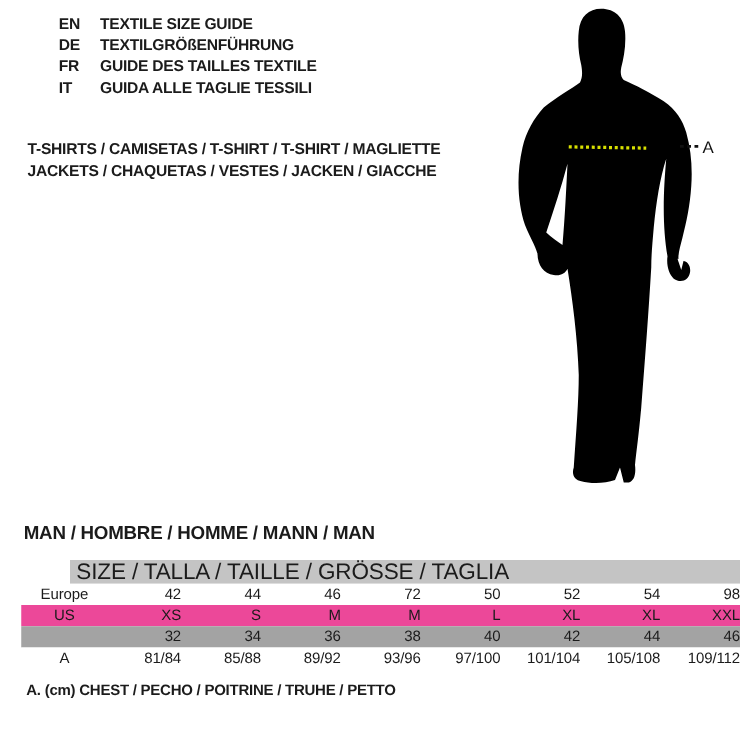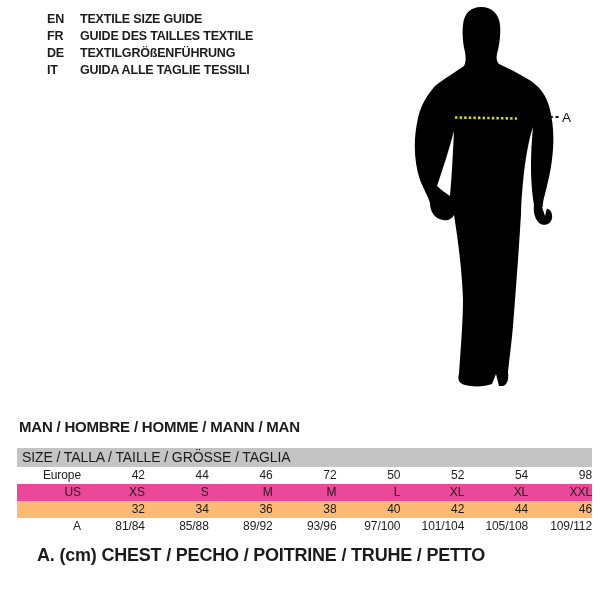--- a/index.html
+++ b/index.html
@@ -13,54 +13,58 @@
   .lang-row { display:flex; height:17px; line-height:17px; font-size:12.5px; font-weight:bold; letter-spacing:-0.2px;padding-left:22px; }
   .lang-code { width:33px; flex:0 0 33px; }
   
   .cats { position:absolute; left:22px; top:110px; font-size:12.5px; font-weight:bold; line-height:18px; letter-spacing:-0.2px; white-space:nowrap; }
   
   .figure-svg { position:absolute; left:400px; top:0; width:180px; height:395px; }
   
   .man-line { position:absolute; left:19px; top:418px; font-size:15px; font-weight:bold; letter-spacing:-0.2px; }
   
   .tbl { position:absolute; left:17px; top:448px; width:575px; font-size:12px; letter-spacing:-0.1px; }
-  .tbl-header { height:19px; line-height:19px; background:#c4c4c4; padding-left:5px; font-size:14px; }
+  .tbl-header { height:19px; line-height:19px; background:#c4c4c4; padding-left:5px; font-size:18px;margin-left:39px; }
   .tbl-row { display:grid; grid-template-columns:64px repeat(8,1fr); height:17px; line-height:17px; }
-  .tbl-row .lbl { padding-left:5px; text-align:right; }
+  .tbl-row .lbl { padding-left:5px; text-align:center; }
   .tbl-row .val { text-align:right; }
   .row-white { background:#ffffff; }
   .row-light { background:#ec4899; }
-  .row-gray  { background:#fdba74; }
+  .row-gray  { background:#a3a3a3; }
   
-  .footnote { position:absolute; left:21px; top:545px; font-size:18px; font-weight:bold; letter-spacing:-0.2px;margin-left:16px; }
+  .footnote { position:absolute; left:21px; top:545px; font-size:12px; font-weight:bold; letter-spacing:-0.2px; }
 </style>
 </head>
 <body>
 
 <div class="canvas">
 
   <div class="langs">
     <div class="lang-row">
       <span class="lang-code">EN</span>
       <span>TEXTILE SIZE GUIDE</span>
     </div>
     <div class="lang-row">
+      <span class="lang-code">DE</span>
+      <span>TEXTILGRÖßENFÜHRUNG</span>
+    </div>
+    <div class="lang-row">
       <span class="lang-code">FR</span>
       <span>GUIDE DES TAILLES TEXTILE</span>
-    </div>
-    <div class="lang-row">
-      <span class="lang-code">DE</span>
-      <span>TEXTILGRÖßENFÜHRUNG</span>
     </div>
     <div class="lang-row">
       <span class="lang-code">IT</span>
       <span>GUIDA ALLE TAGLIE TESSILI</span>
     </div>
   </div>
 
+  <div class="cats">
+    <div>T-SHIRTS / CAMISETAS / T-SHIRT / T-SHIRT / MAGLIETTE</div>
+    <div>JACKETS / CHAQUETAS / VESTES / JACKEN / GIACCHE</div>
+  </div>
 
   <svg class="figure-svg" viewBox="400 0 180 395" xmlns="http://www.w3.org/2000/svg">
     <path d="M 481 7
              C 492 7 499 14 500 25
              C 501 36 499 46 497 54
              C 496 59 497 62 499 64
              C 508 68 520 74 531 81
              C 541 88 546 96 549 106
              C 553 120 554 135 553 149
              C 552 165 549 178 546 190

